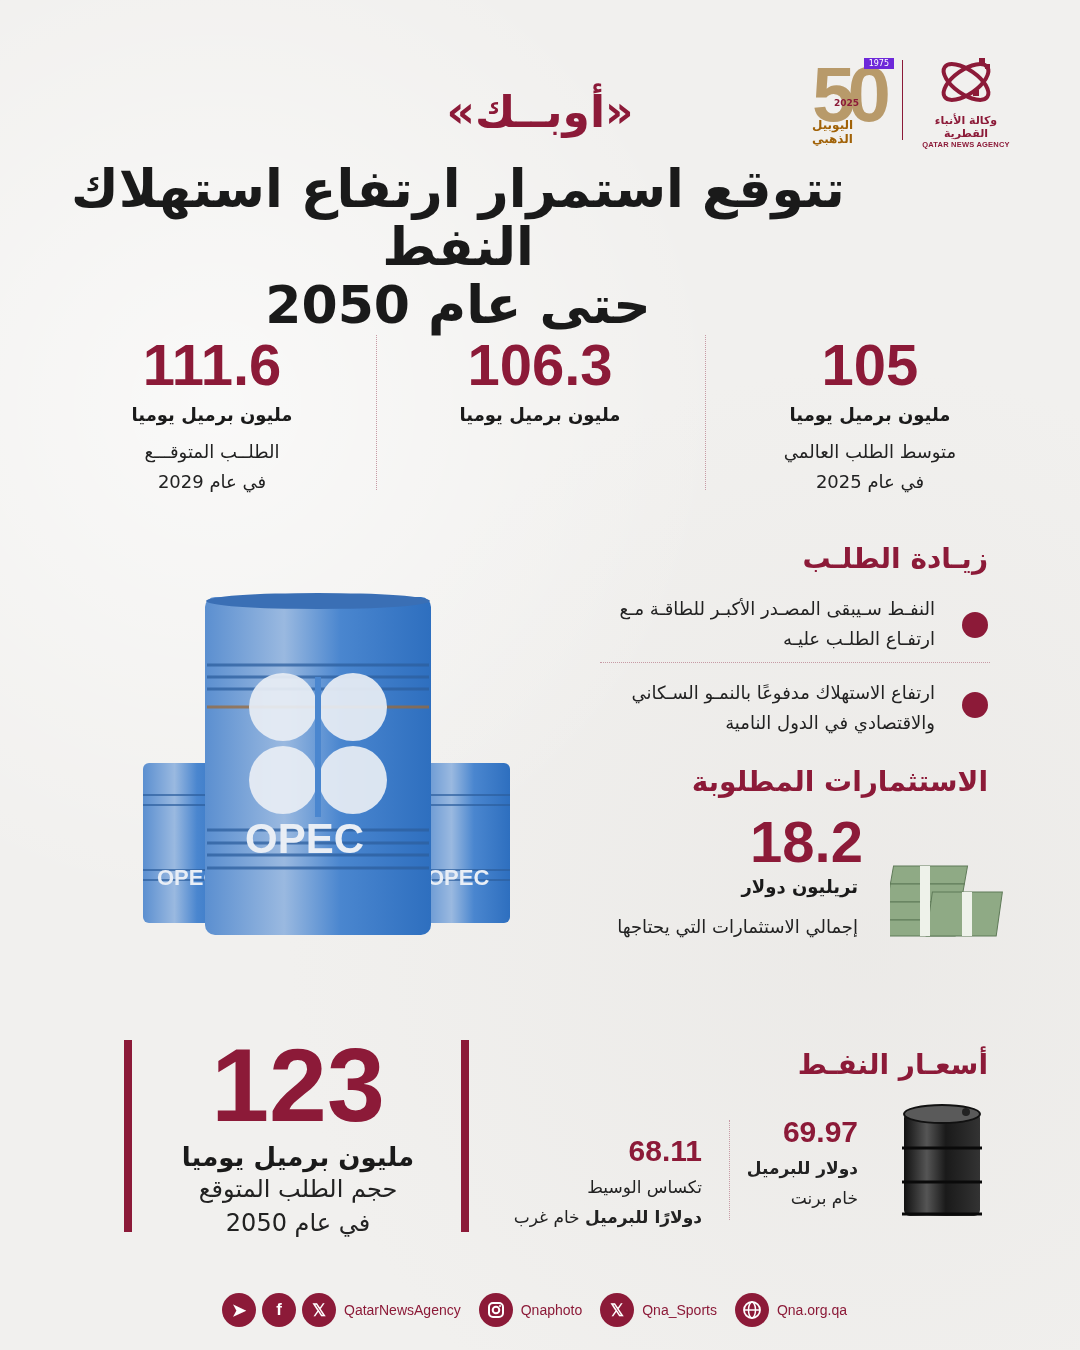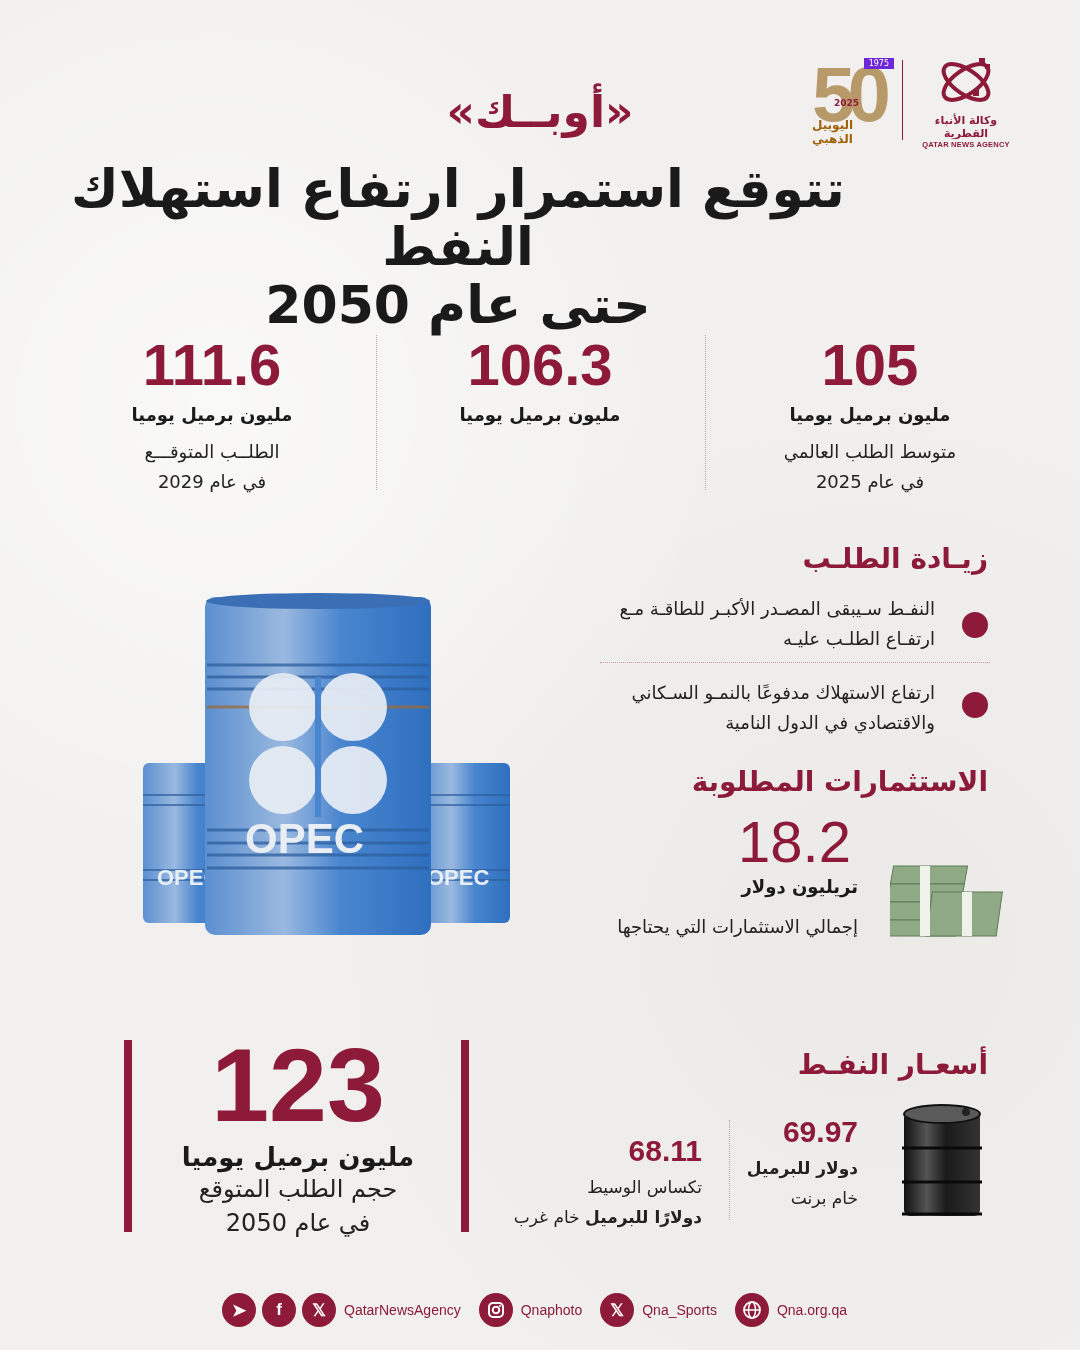--- a/index.html
+++ b/index.html
@@ -42,21 +42,21 @@
   
   .sec-title { font-size: 28px; font-weight: bold; color: #8c1a38; direction: rtl; text-align: right; }
   .bullet { right: 92px; width: 420px; font-size: 18px; line-height: 30px; direction: rtl; text-align: right; color: #222; }
   .dot { width: 26px; height: 26px; border-radius: 50%; background: #8c1a38; }
   .dotsep-h { height: 0; border-top: 1.5px dotted #c79aa5; }
 
   
   .barrels { top: 585px; left: 135px; width: 380px; height: 360px; }
 
   
-  .inv-num { font-size: 58px; font-weight: normal; color: #8c1a38; font-family: "Liberation Sans", sans-serif; }
+  .inv-num { font-size: 58px; font-weight: bold; color: #8c1a38; font-family: "Liberation Sans", sans-serif; margin-left: 12px; }
   .inv-unit { font-size: 18px; font-weight: bold; direction: rtl; text-align: right; }
   .inv-desc { font-size: 18px; line-height: 30px; direction: rtl; text-align: right; color: #222; }
 
   
   .vbar { width: 8px; background: #8c1a38; }
   .big-num { font-size: 104px; font-weight: bold; color: #8c1a38; font-family: "Liberation Sans", sans-serif; line-height: 110px; text-align: center; }
   .big-unit { font-size: 26px; font-weight: bold; direction: rtl; text-align: center; }
   .big-desc { font-size: 24px; line-height: 34px; direction: rtl; text-align: center; color: #222; }
 
   

